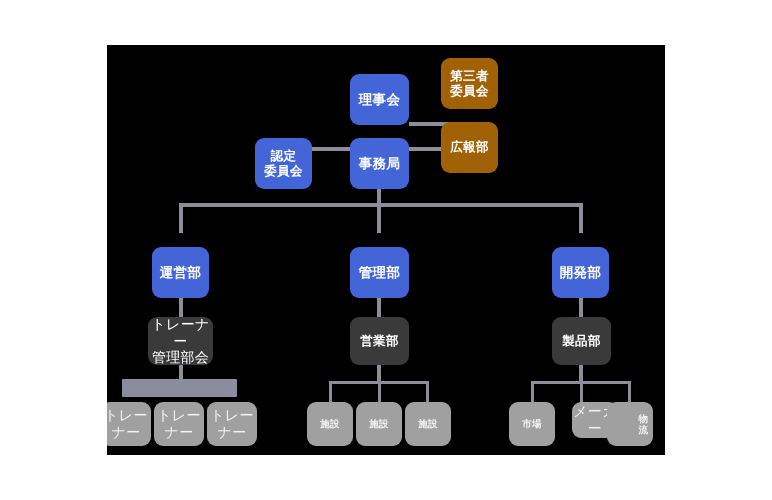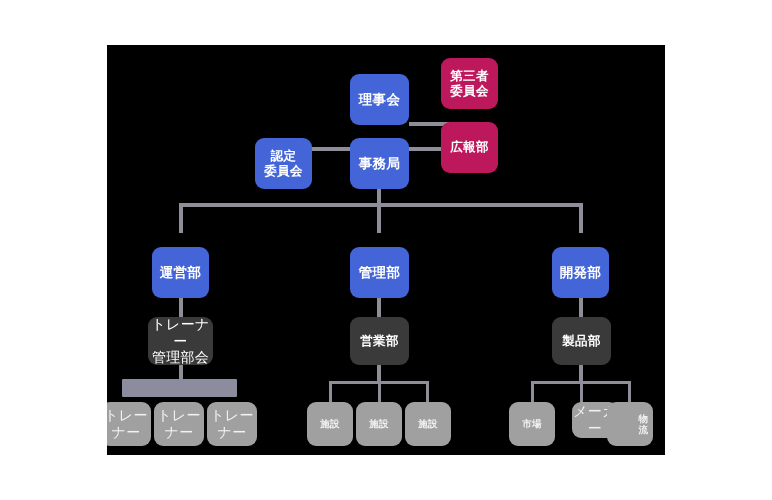--- a/index.html
+++ b/index.html
@@ -16,21 +16,21 @@
   }
   .node{
     position:absolute;box-sizing:border-box;
     display:flex;align-items:center;justify-content:center;
     text-align:center;color:#ffffff;
     border-radius:9px;line-height:1.18;
     letter-spacing:.3px;white-space:pre-line;
     z-index:5;
   }
   .n-blue{background:#4365d8;margin-top:16px;}
-  .n-dark{background:#be185d;}
+  .n-dark{background:#a16207;}
   .n-dark2{background:#3a3a3a;}
   .n-gray{background:#a0a0a0;color:#f2f2f2;}
   .sz-lg{font-size:13.5px;font-weight:700;}
   .sz-md{font-size:12.5px;font-weight:700;}
   .sz-sm{font-size:9.5px;font-weight:700;}
   .sz-xs{font-size:14px;font-weight:400;}
   .edge{position:absolute;background:#8e8e99;z-index:1;}
   .hl{position:absolute;background:#8b8d9e;z-index:2;border-radius:1px;}
 </style>
 </head>

